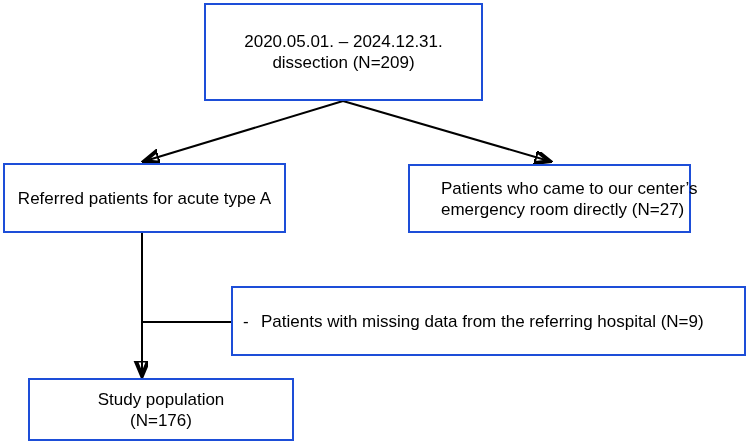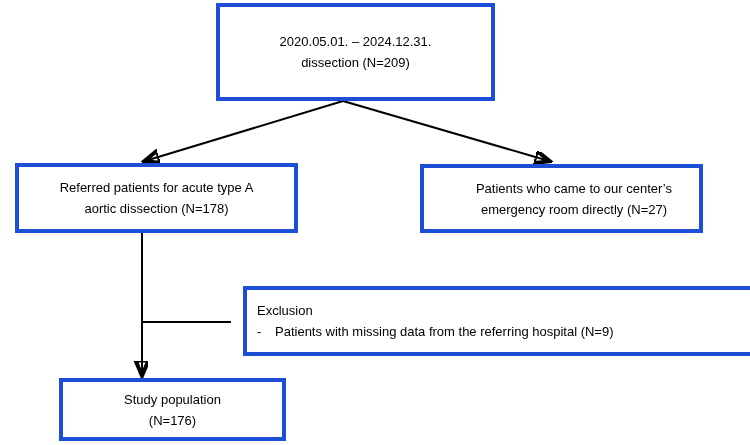--- a/index.html
+++ b/index.html
@@ -14,30 +14,29 @@
   #canvas {
     position: relative;
     width: 750px;
     height: 445px;
     background: #ffffff;
     overflow: hidden;
   }
   .node {
     position: absolute;
     box-sizing: border-box;
-    border: 4px solid #1d4ed8;
+    border: 2px solid #1d4ed8;
     background: #ffffff;
     display: flex;
     align-items: center;
     justify-content: center;
     text-align: center;
-    font-size: 13px;
+    font-size: 17px;
     line-height: 21px;
     z-index: 2;
-    margin-left: 12px;
   }
   .node .lines {
     width: 100%;
     padding: 0 6px;
     box-sizing: border-box;
   }
   .node .line {
     display: block;
     white-space: nowrap;
   }
@@ -86,23 +85,23 @@
     display: block;
     white-space: nowrap;
   }
   #node-exclusion .bullet-mark {
     display: inline-block;
     width: 18px;
   }
 
   
   #node-study {
-    left: 47px;
+    left: 28px;
     top: 378px;
-    width: 227px;
+    width: 266px;
     height: 63px;
     justify-content: center;
   }
 
   
   #connectors {
     position: absolute;
     left: 0;
     top: 0;
     width: 750px;
@@ -139,34 +138,32 @@
   <div class="node" id="node-cohort">
     <div class="lines">
       <span class="line">2020.05.01. – 2024.12.31.</span>
       <span class="line">dissection (N=209)</span>
     </div>
   </div>
 
   <div class="node" id="node-referred">
     <div class="lines">
       <span class="line">Referred patients for acute type A</span>
-      <span class="line">aortic dissection (N=178)</span>
     </div>
   </div>
 
   <div class="node" id="node-direct">
     <div class="lines">
       <span class="line">Patients who came to our center’s</span>
       <span class="line">emergency room directly (N=27)</span>
     </div>
   </div>
 
   <div class="node" id="node-exclusion">
     <div class="lines">
-      <span class="line">Exclusion</span>
       <span class="bullet-row">
         <span class="bullet-mark">-</span><span>Patients with missing data from the referring hospital (N=9)</span>
       </span>
     </div>
   </div>
 
   <div class="node" id="node-study">
     <div class="lines">
       <span class="line">Study population</span>
       <span class="line">(N=176)</span>

